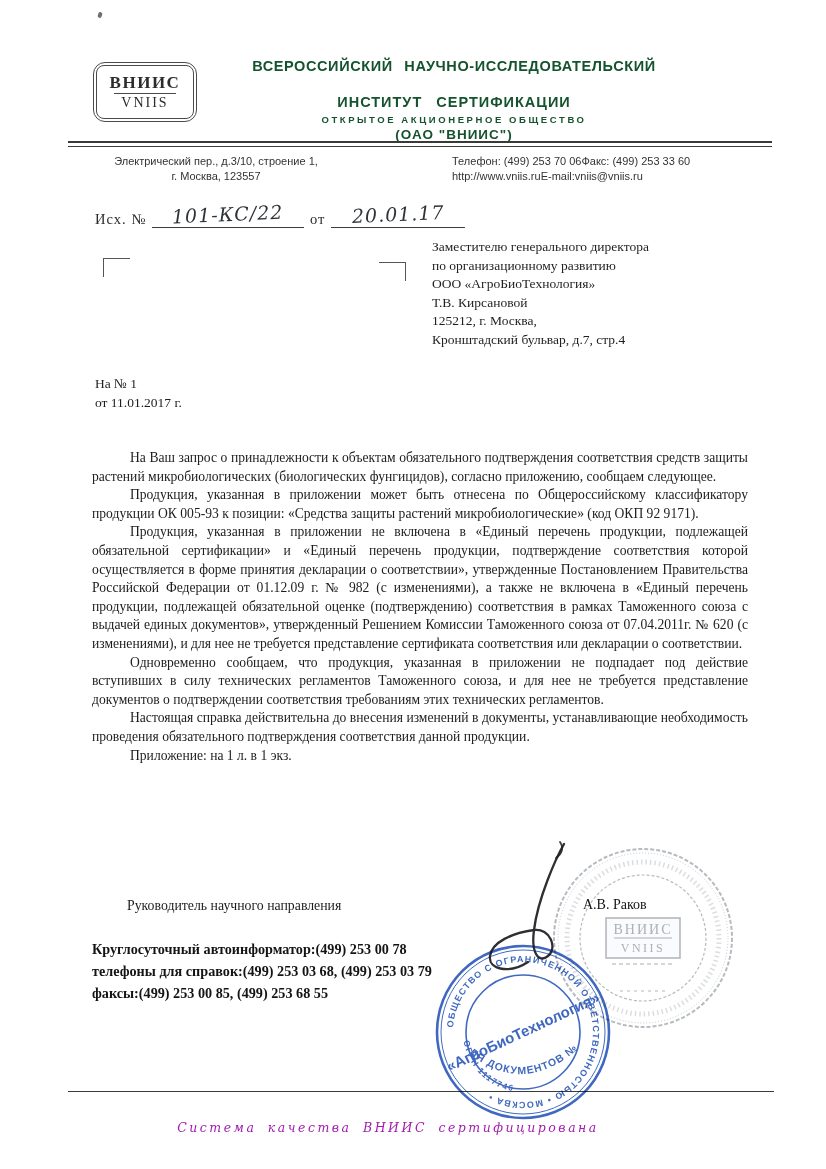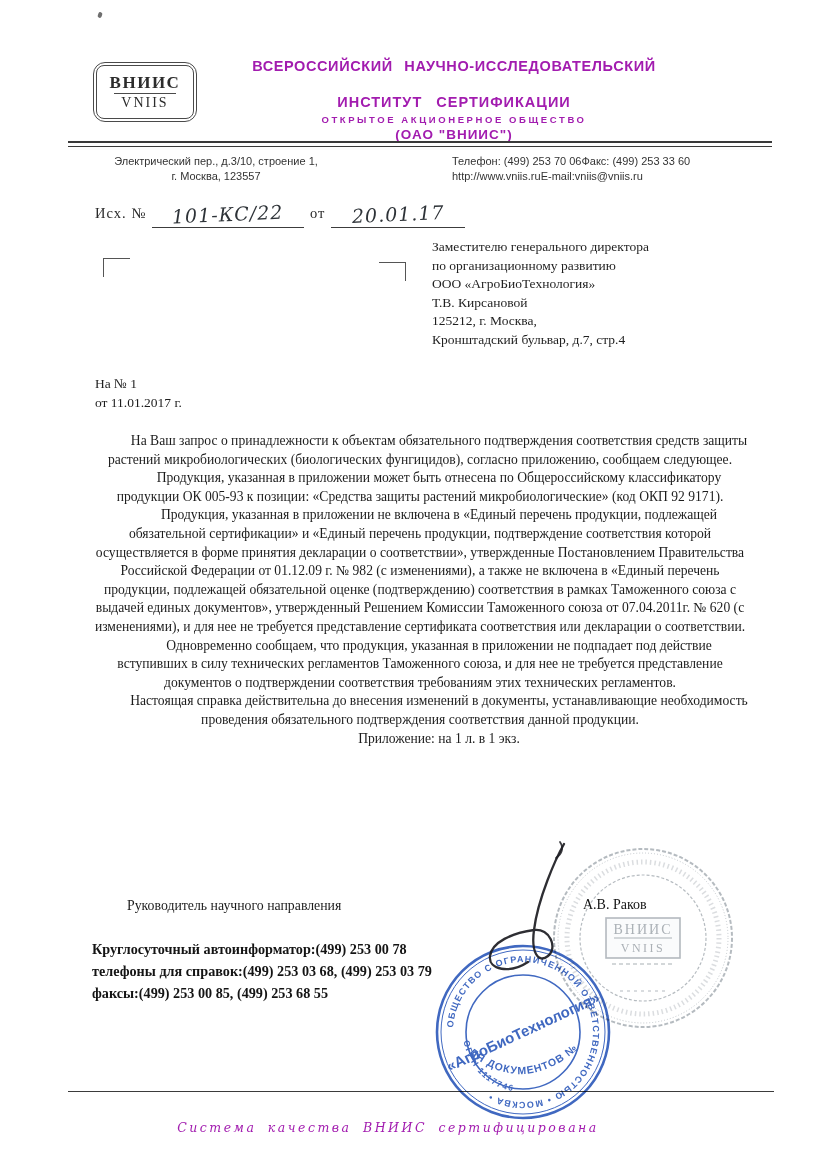--- a/index.html
+++ b/index.html
@@ -7,48 +7,48 @@
         font-family:"Liberation Serif",serif;color:#1d1d1d;}
   
   .logo-box{position:absolute;left:93px;top:62px;width:104px;height:60px;
             border:1.5px solid #4a4a4a;border-radius:12px;padding:2px;box-sizing:border-box;}
   .logo-inner{width:100%;height:100%;border:1.5px solid #4a4a4a;border-radius:8px;
               display:flex;flex-direction:column;align-items:center;justify-content:center;box-sizing:border-box;}
   .logo-ru{font-family:"Liberation Serif",serif;font-weight:bold;font-size:17px;letter-spacing:1.5px;line-height:18px;color:#2c2c2c;}
   .logo-sep{width:62px;border-top:1.5px solid #4a4a4a;margin:1px 0 2px 0;}
   .logo-en{font-family:"Liberation Serif",serif;font-size:14px;letter-spacing:2px;line-height:14px;color:#2c2c2c;}
   .header-block{position:absolute;left:228px;top:58px;width:452px;text-align:center;
-                font-family:"Liberation Sans",sans-serif;font-weight:bold;color:#a21caf;}
+                font-family:"Liberation Sans",sans-serif;font-weight:bold;color:#14532d;}
   .h-line1{font-size:14.5px;letter-spacing:0.6px;word-spacing:7px;}
   .h-line2{font-size:14.5px;letter-spacing:1px;word-spacing:9px;margin-top:20px;}
   .h-line3{font-size:9.5px;letter-spacing:2.6px;margin-top:4px;}
   .h-line4{font-size:13.5px;letter-spacing:1px;margin-top:2px;}
   .rule-double{position:absolute;left:68px;top:141px;width:704px;height:3px;
                border-top:2px solid #3a3a3a;border-bottom:1px solid #3a3a3a;}
   .addr-block{position:absolute;left:66px;top:154px;width:300px;text-align:center;
               font-family:"Liberation Sans",sans-serif;font-size:11px;line-height:15px;color:#333;}
   .contact-block{position:absolute;left:452px;top:154px;width:330px;
                  font-family:"Liberation Sans",sans-serif;font-size:11px;line-height:15px;color:#333;}
   .contact-row{display:flex;}
   
   .outgoing{position:absolute;left:95px;top:205px;font-size:14.5px;letter-spacing:1px;color:#2a2a2a;
-            display:flex;}
+            display:flex;align-items:flex-end;}
   .hand-slot{display:inline-block;border-bottom:1.5px solid #3c3c3c;text-align:center;margin:0 6px;}
   .hand{font-family:"DejaVu Serif",serif;font-style:italic;font-size:19px;letter-spacing:1px;
         color:#2e3338;display:inline-block;transform:rotate(-2.5deg) translateY(-2px);}
   .corner-left{position:absolute;left:103px;top:258px;width:26px;height:18px;
                border-top:1.5px solid #555;border-left:1.5px solid #555;}
   .corner-right{position:absolute;left:379px;top:262px;width:26px;height:18px;
                 border-top:1.5px solid #555;border-right:1.5px solid #555;}
   .addressee{position:absolute;left:432px;top:238px;width:310px;font-size:13.5px;line-height:18.6px;color:#1f1f1f;}
   .reference{position:absolute;left:95px;top:374px;font-size:13.5px;line-height:19px;}
   
-  .body-block{position:absolute;left:92px;top:432px;width:656px;font-size:13.6px;line-height:18.6px;
+  .body-block{position:absolute;left:92px;top:449px;width:656px;font-size:13.6px;line-height:18.6px;
               text-align:justify;color:#1c1c1c;}
-  .body-block p{margin:0;text-indent:38px;text-align:center;}
+  .body-block p{margin:0;text-indent:38px;}
   .attachment{text-align:left;}
   .signoff{position:absolute;left:127px;top:898px;font-size:13.8px;color:#1c1c1c;}
   .signer{position:absolute;left:583px;top:897px;font-size:14px;color:#141414;z-index:6;}
   .footer-phones{position:absolute;left:92px;top:938px;font-size:14.2px;font-weight:bold;
                  line-height:22px;color:#141414;}
   
   .stamp-gray{position:absolute;left:550px;top:845px;width:186px;height:186px;z-index:2;
               opacity:.82;filter:blur(.2px);}
   .stamp-blue{position:absolute;left:433px;top:942px;width:180px;height:180px;z-index:3;
               opacity:.88;mix-blend-mode:multiply;filter:blur(.2px);}

